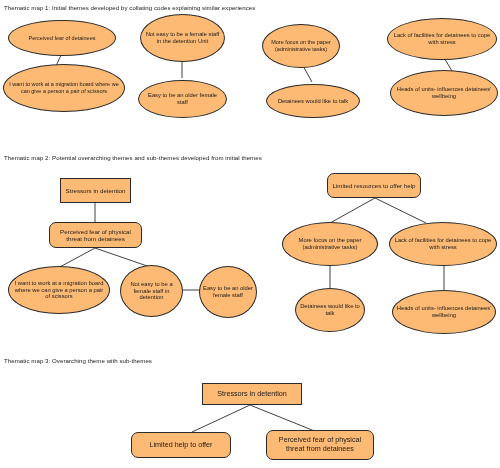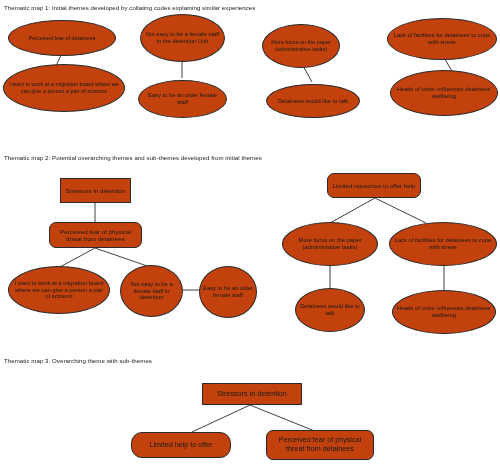--- a/index.html
+++ b/index.html
@@ -39,21 +39,21 @@
   }
 
   .node {
     position: absolute;
     box-sizing: border-box;
     display: flex;
     align-items: center;
     justify-content: center;
     text-align: center;
     border: 0.9px solid #2b2b2b;
-    background: #c2410c;
+    background: #fdba74;
     color: #1a1a1a;
     line-height: 1.2;
     padding: 1px 3px;
   }
   .ellipse { border-radius: 50%; }
   .rect { border-radius: 0; }
   .round { border-radius: 7px; }
 
   .t55 { font-size: 5.5px; }
   .t58 { font-size: 5.8px; }
@@ -161,21 +161,21 @@
   <div class="node ellipse t58" style="left:392px; top:290px; width:104px; height:44px;">
     <span>Heads of units- influences detainees' wellbeing</span>
   </div>
 
   <div class="section-title" style="left:4px; top:357px;">Thematic map 3: Overarching theme with sub-themes</div>
 
   <div class="node rect t72" style="left:202px; top:383px; width:100px; height:22px;">
     <span>Stressors in detention</span>
   </div>
 
-  <div class="node round t72" style="left:131px; top:432px; width:100px; height:26px;border-radius:11px;">
+  <div class="node round t72" style="left:131px; top:432px; width:100px; height:26px;">
     <span>Limited help to offer</span>
   </div>
 
   <div class="node round t72" style="left:266px; top:430px; width:108px; height:30px;">
     <span>Perceived fear of physical threat from detainees</span>
   </div>
 
 </div>
 
 </body></html>

